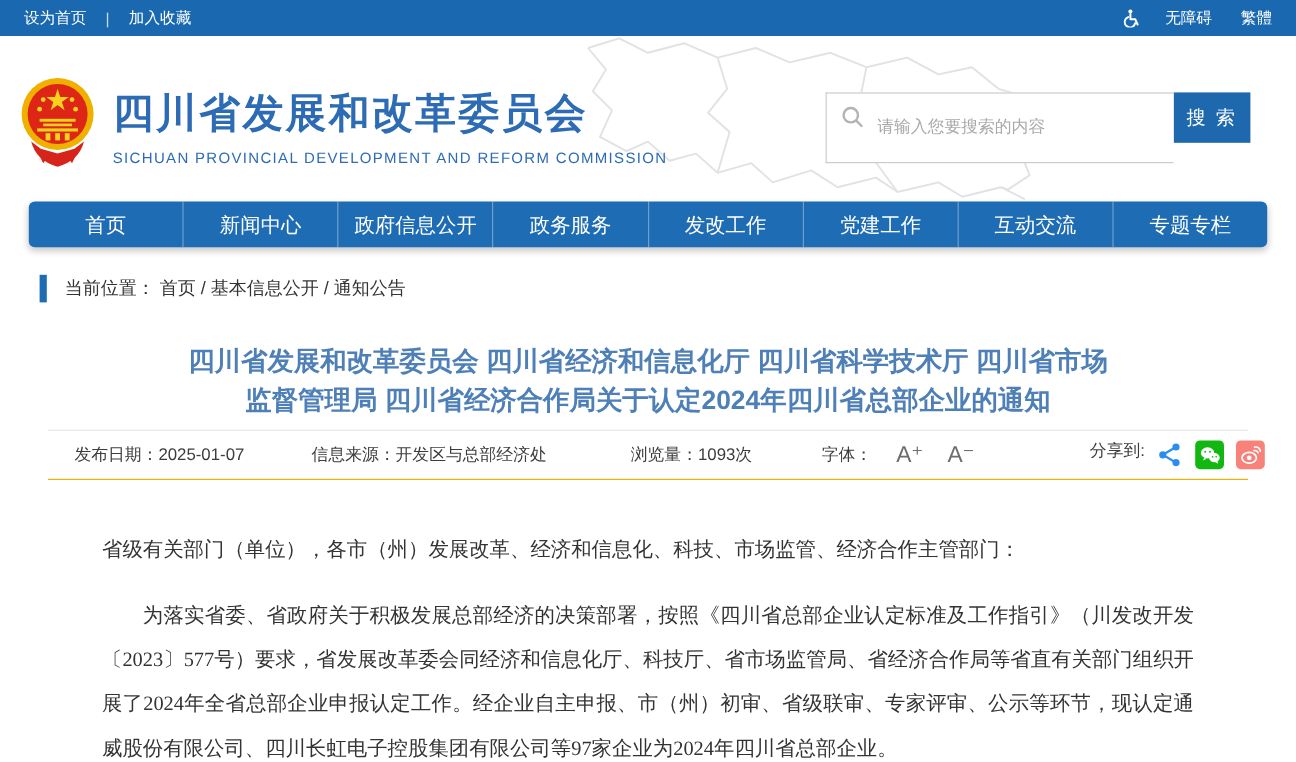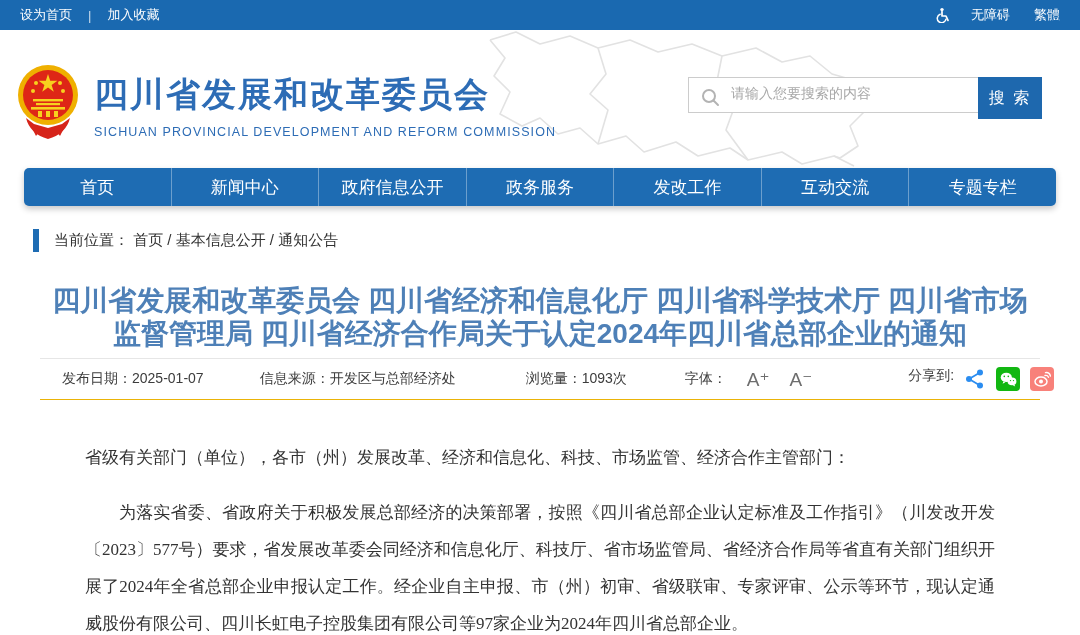--- a/index.html
+++ b/index.html
@@ -22,21 +22,21 @@
   .logo-area { position:absolute; left:16px; top:30px; display:flex; z-index:1; cursor:pointer; }
   .emblem { width:64px; height:80px; margin-top:2px; }
   .title-block { margin-left:14px; padding-top:12px; }
   .site-title { font-size:34px; font-weight:bold; color:#2d6cb5; letter-spacing:2px;
     white-space:nowrap; }
   .site-subtitle { font-size:12.5px; color:#2d6cb5; letter-spacing:1.1px; margin-top:7px;
     white-space:nowrap; }
 
   .search-box { position:absolute; right:38px; top:47px; display:flex; z-index:2; }
   .search-input-wrap { position:relative; }
-  .search-input { width:290px; height:36px; border:1px solid #ccc; border-right:none;
+  .search-input { width:290px; height:59px; border:1px solid #ccc; border-right:none;
     padding:0 10px 4px 42px; font-size:14px; color:#333; outline:none;
     font-family:"Liberation Sans","DejaVu Sans",sans-serif; }
   .search-input::placeholder { color:#a9a9a9; }
   .search-icon { position:absolute; left:13px; top:11px; }
   .search-btn { width:64px; height:42px; background:#1e68ae; color:#fff; border:none;
     font-size:16px; cursor:pointer; letter-spacing:2px; }
 
   
   .nav { margin:0 24px; height:38px; background:#1e6cb3; border-radius:5px;
     display:flex; box-shadow:0 3px 6px rgba(0,0,0,.22); position:relative; z-index:3; }
@@ -45,21 +45,21 @@
   .nav-item + .nav-item { border-left:1px solid rgba(255,255,255,.35); }
 
   
   .breadcrumb { margin:22px 0 0 33px; display:flex; align-items:center; height:24px; }
   .crumb-bar { width:6px; height:23px; background:#1e6cb3; }
   .crumb-text { margin-left:15px; font-size:15px; color:#333; }
   .crumb-text .path { cursor:pointer; }
 
   
   .article-title { margin-top:32px; text-align:center; color:#4e80b7;
-    font-size:28px; font-weight:bold; line-height:33px; }
+    font-size:22px; font-weight:bold; line-height:33px; }
 
   .meta-row { margin:8px 40px 0; border-top:1px solid #e6e6e6; border-bottom:1px solid #eab308;
     height:42px; display:flex; align-items:center; font-size:14px; color:#3c3c3c;
     padding-left:22px; }
   .meta-item { white-space:nowrap; }
   .m-source { margin-left:56px; }
   .m-views  { margin-left:70px; }
   .m-font   { margin-left:58px; display:flex; align-items:center; }
   .font-btn { color:#6d6d6d; font-size:19px; margin-left:20px; cursor:pointer;
     font-family:"Liberation Sans","DejaVu Sans",sans-serif; }
@@ -145,20 +145,21 @@
     <button class="search-btn">搜 索</button>
   </div>
 </div>
 
 <div class="nav">
   <div class="nav-item">首页</div>
   <div class="nav-item">新闻中心</div>
   <div class="nav-item">政府信息公开</div>
   <div class="nav-item">政务服务</div>
   <div class="nav-item">发改工作</div>
+  <div class="nav-item">党建工作</div>
   <div class="nav-item">互动交流</div>
   <div class="nav-item">专题专栏</div>
 </div>
 
 <div class="breadcrumb">
   <span class="crumb-bar"></span>
   <span class="crumb-text">
     <span>当前位置：</span>
     <span class="path">首页 / 基本信息公开 / 通知公告</span>
   </span>

